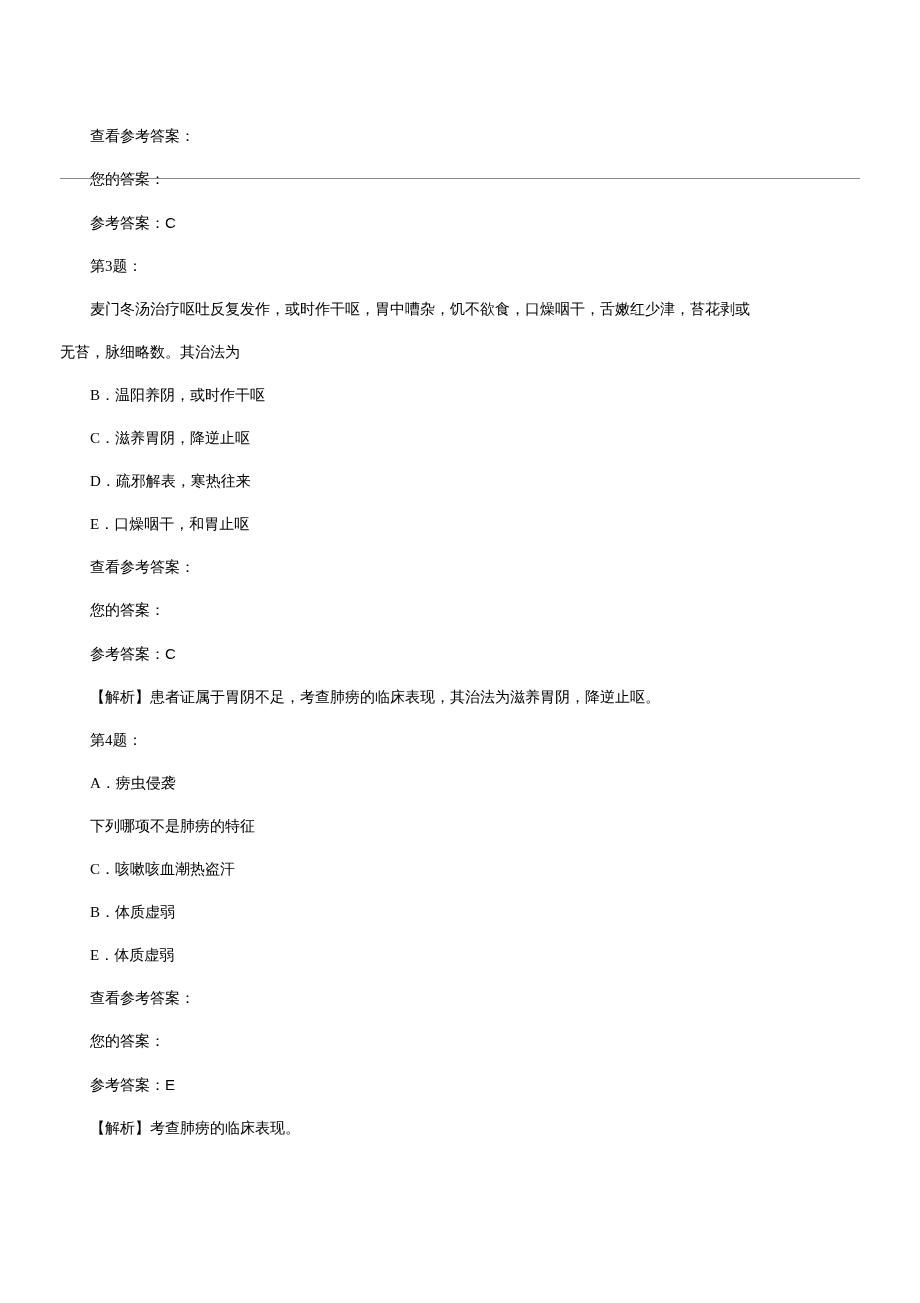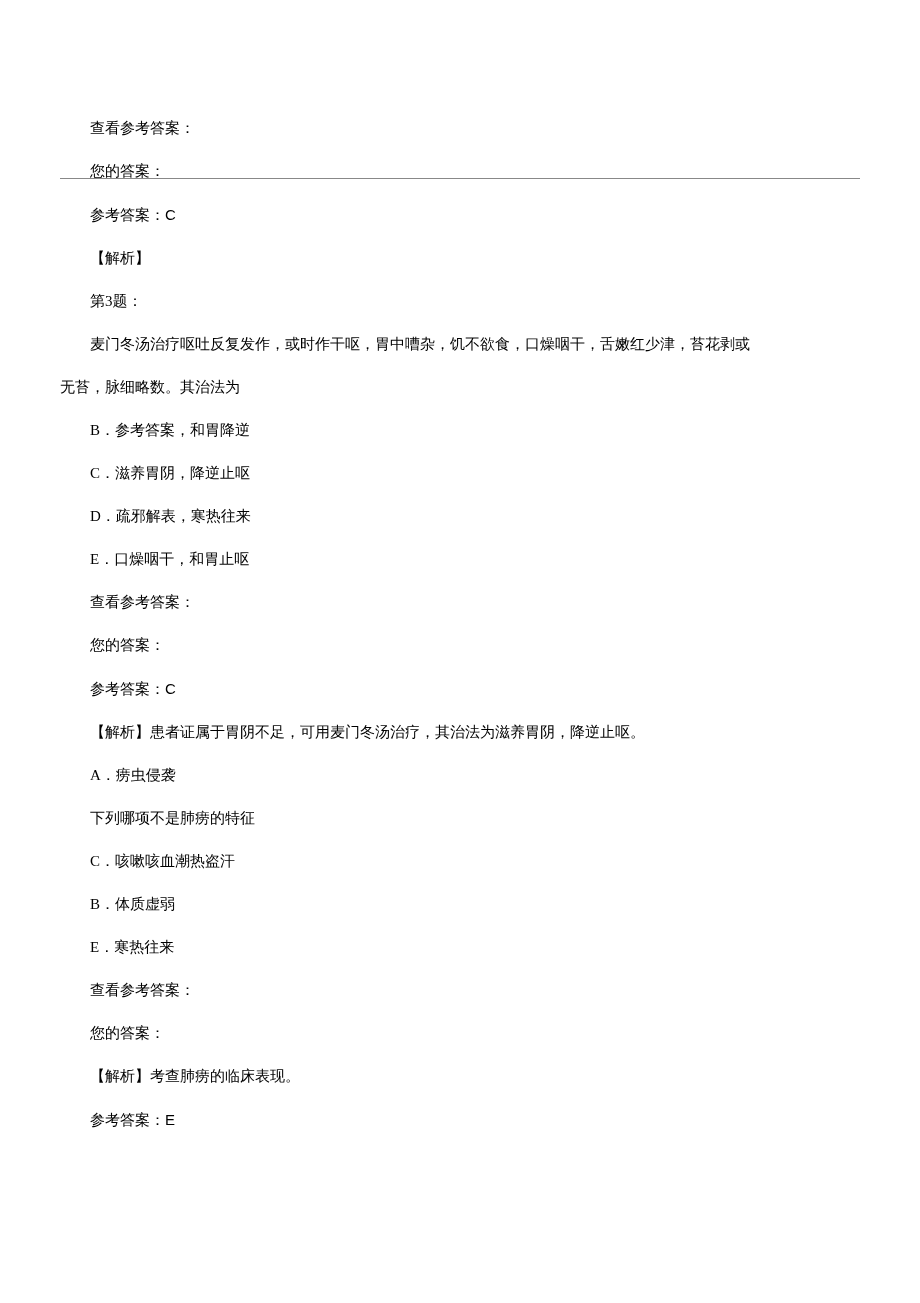--- a/index.html
+++ b/index.html
@@ -20,21 +20,21 @@
   }
   .hr-line {
     position: absolute;
     top: 178px;
     left: 60px;
     right: 60px;
     height: 1px;
     background: #888;
   }
   .para {
-    margin: 8px 0 22px 0;
+    margin: 16px 0 22px 0;
     text-indent: 2em;
   }
   .para-noindent {
     margin: 8px 0 22px 0;
     text-indent: 0;
   }
   .latin {
     font-family: Arial, Helvetica, sans-serif;
   }
 </style>
@@ -42,42 +42,42 @@
 <body>
 
 <div class="page">
   <div class="hr-line"></div>
 
   <p class="para">查看参考答案：</p>
   <p class="para">您的答案：</p>
   <p class="para">
     <span>参考答案：</span><span class="latin">C</span>
   </p>
-  <p class="para">【解析】</p>
 
   <p class="para">第3题：</p>
   <p class="para">麦门冬汤治疗呕吐反复发作，或时作干呕，胃中嘈杂，饥不欲食，口燥咽干，舌嫩红少津，苔花剥或</p>
   <p class="para-noindent">无苔，脉细略数。其治法为</p>
-  <p class="para">B．参考答案，和胃降逆</p>
+  <p class="para">B．温阳养阴，或时作干呕</p>
   <p class="para">C．滋养胃阴，降逆止呕</p>
   <p class="para">D．疏邪解表，寒热往来</p>
   <p class="para">E．口燥咽干，和胃止呕</p>
   <p class="para">查看参考答案：</p>
   <p class="para">您的答案：</p>
   <p class="para">
     <span>参考答案：</span><span class="latin">C</span>
   </p>
-  <p class="para">【解析】患者证属于胃阴不足，可用麦门冬汤治疗，其治法为滋养胃阴，降逆止呕。</p>
+  <p class="para">【解析】患者证属于胃阴不足，考查肺痨的临床表现，其治法为滋养胃阴，降逆止呕。</p>
 
+  <p class="para">第4题：</p>
   <p class="para">A．痨虫侵袭</p>
   <p class="para">下列哪项不是肺痨的特征</p>
   <p class="para">C．咳嗽咳血潮热盗汗</p>
   <p class="para">B．体质虚弱</p>
-  <p class="para">E．寒热往来</p>
+  <p class="para">E．体质虚弱</p>
   <p class="para">查看参考答案：</p>
   <p class="para">您的答案：</p>
-  <p class="para">【解析】考查肺痨的临床表现。</p>
   <p class="para">
     <span>参考答案：</span><span class="latin">E</span>
   </p>
+  <p class="para">【解析】考查肺痨的临床表现。</p>
 
 
 </div>
 
 </body></html>

